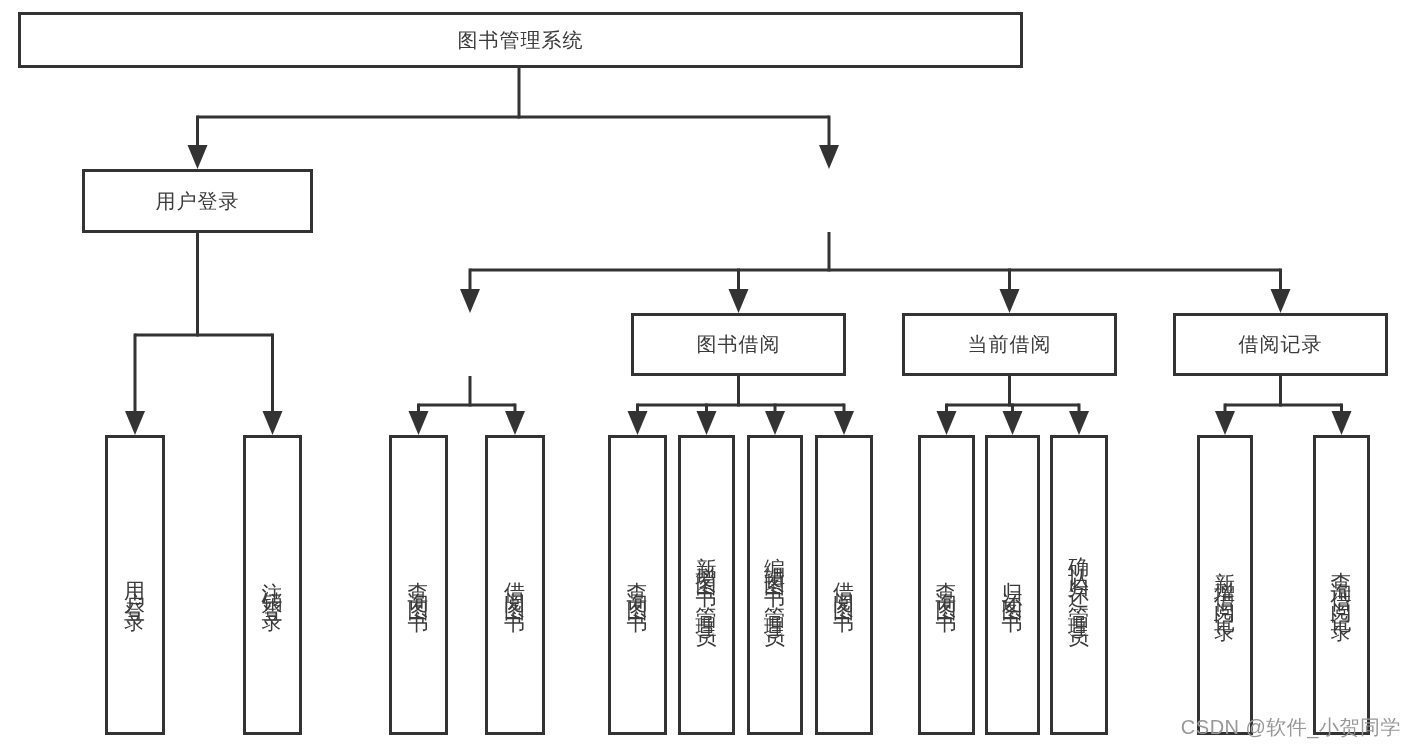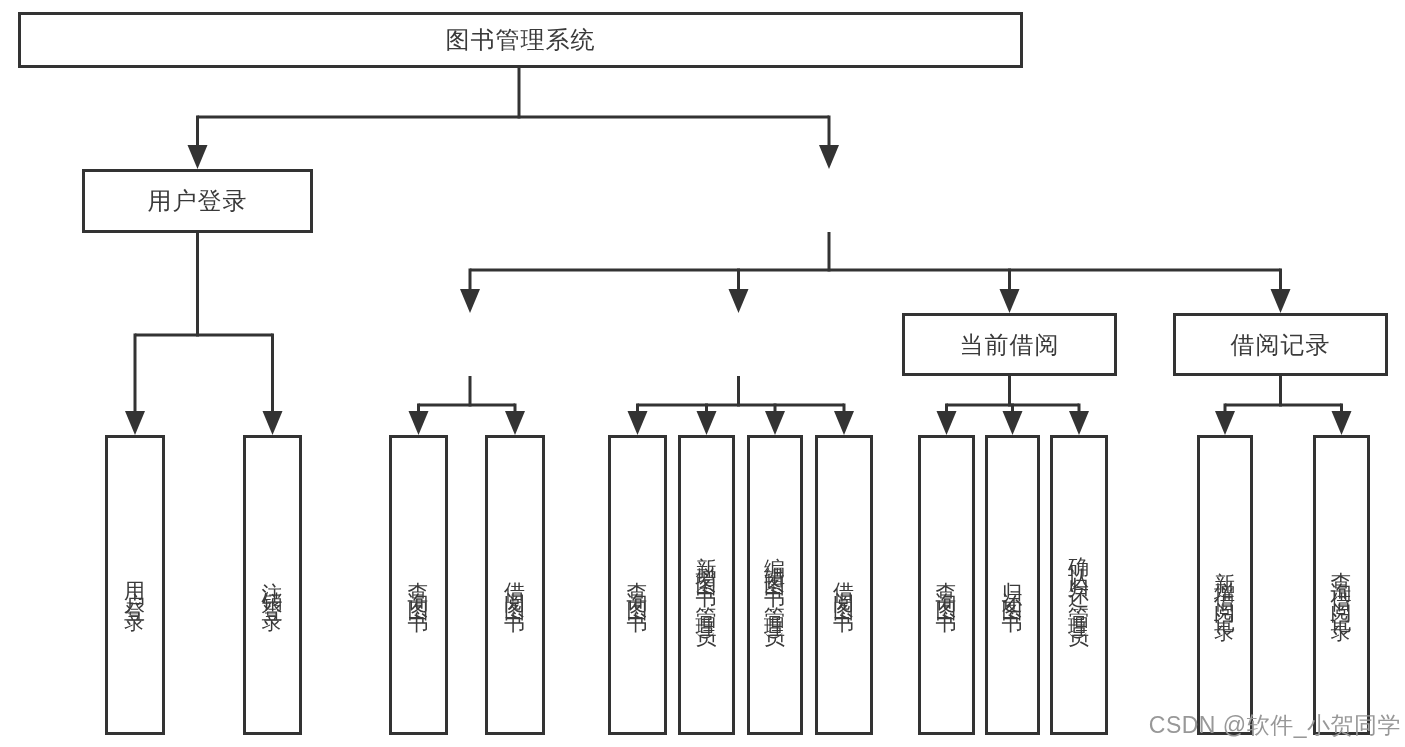--- a/index.html
+++ b/index.html
@@ -28,38 +28,38 @@
     box-sizing: border-box;
     border: 3px solid #333333;
     background: #ffffff;
     color: #3a3a3a;
     display: flex;
     align-items: center;
     justify-content: center;
     text-align: center;
   }
   .hbox {
-    font-size: 24px;
+    font-size: 20px;
     letter-spacing: 1px;
   }
   .vbox {
     font-size: 21px;
   }
   .vbox .vtext {
     writing-mode: vertical-rl;
     text-orientation: mixed;
     letter-spacing: 10px;
     line-height: 1;
     white-space: nowrap;
   }
   .watermark {
     position: absolute;
     right: 4px;
     bottom: 6px;
-    font-size: 23px;
+    font-size: 20px;
     color: #989898;
     letter-spacing: 0.5px;
     z-index: 10;
     background: transparent;
   }
   svg line {
     stroke: #333333;
     stroke-width: 3;
   }
   svg polygon {
@@ -131,20 +131,21 @@
     <line x1="1225" y1="403.5" x2="1225" y2="415"></line>
     <line x1="1341.5" y1="403.5" x2="1341.5" y2="415"></line>
     <polygon points="1215,411 1235,411 1225,435"></polygon>
     <polygon points="1331.5,411 1351.5,411 1341.5,435"></polygon>
   </svg>
 
   <div class="box hbox" style="left:18px;top:12px;width:1005px;height:56px">图书管理系统</div>
 
   <div class="box hbox" style="left:82px;top:169px;width:231px;height:64px">用户登录</div>
 
+  <div class="box hbox" style="left:631px;top:313px;width:215px;height:63px">图书借阅</div>
   <div class="box hbox" style="left:1173px;top:313px;width:215px;height:63px">借阅记录</div>
   <div class="box hbox" style="left:902px;top:313px;width:215px;height:63px">当前借阅</div>
 
   <div class="box vbox" style="left:105px;top:435px;width:60px;height:300px">
     <span class="vtext">用户登录</span>
   </div>
   <div class="box vbox" style="left:243px;top:435px;width:59px;height:300px">
     <span class="vtext">注销登录</span>
   </div>
 

